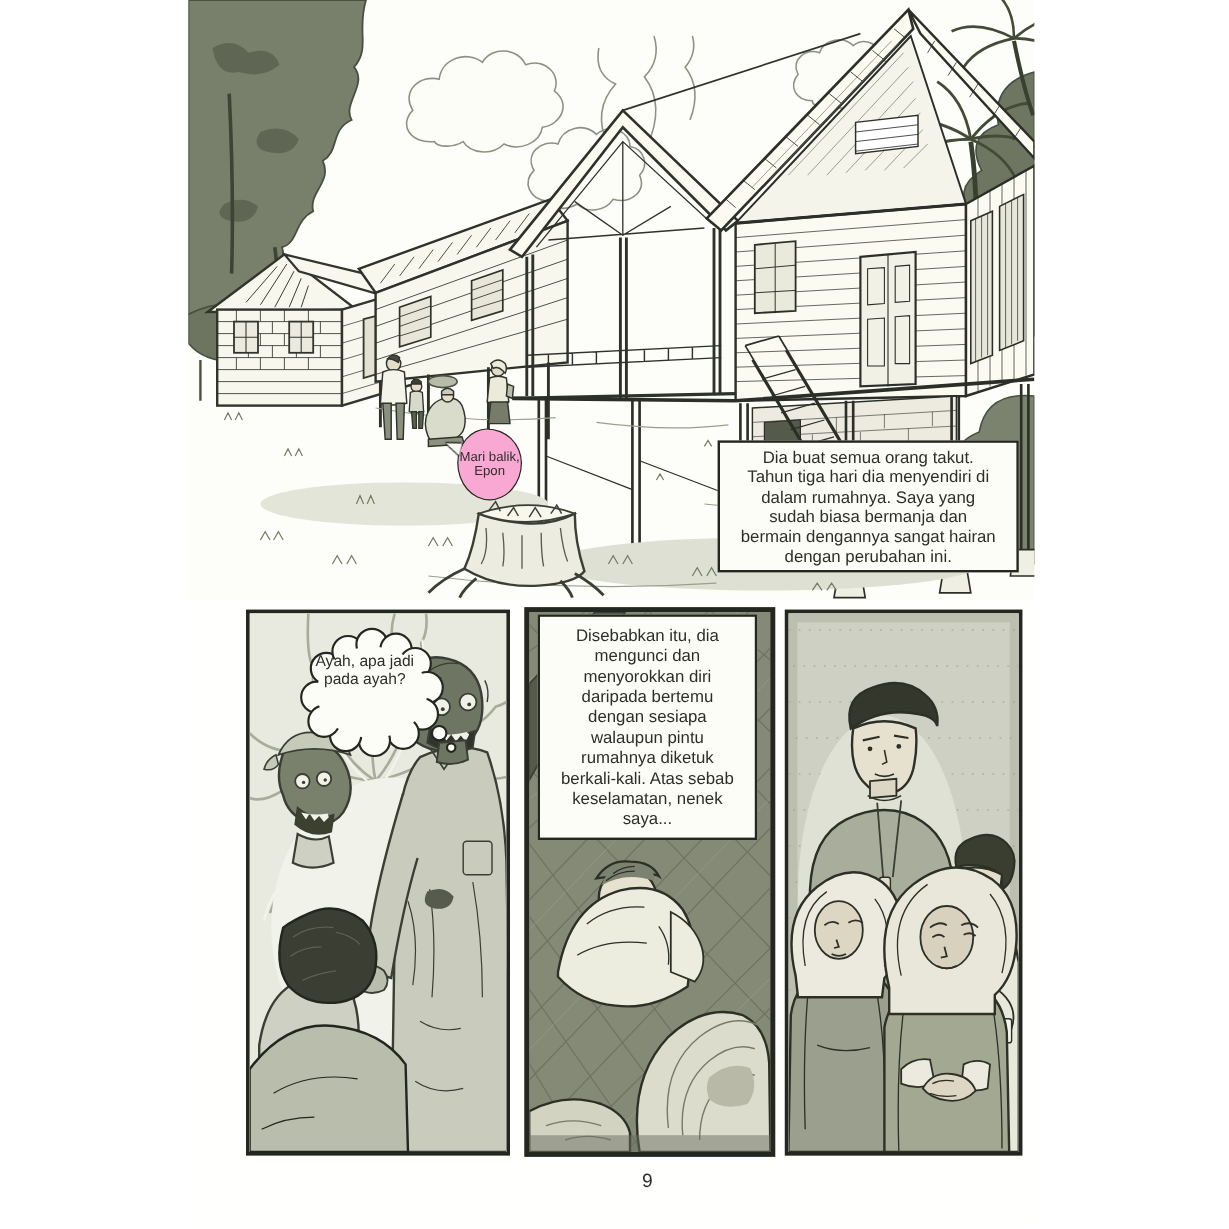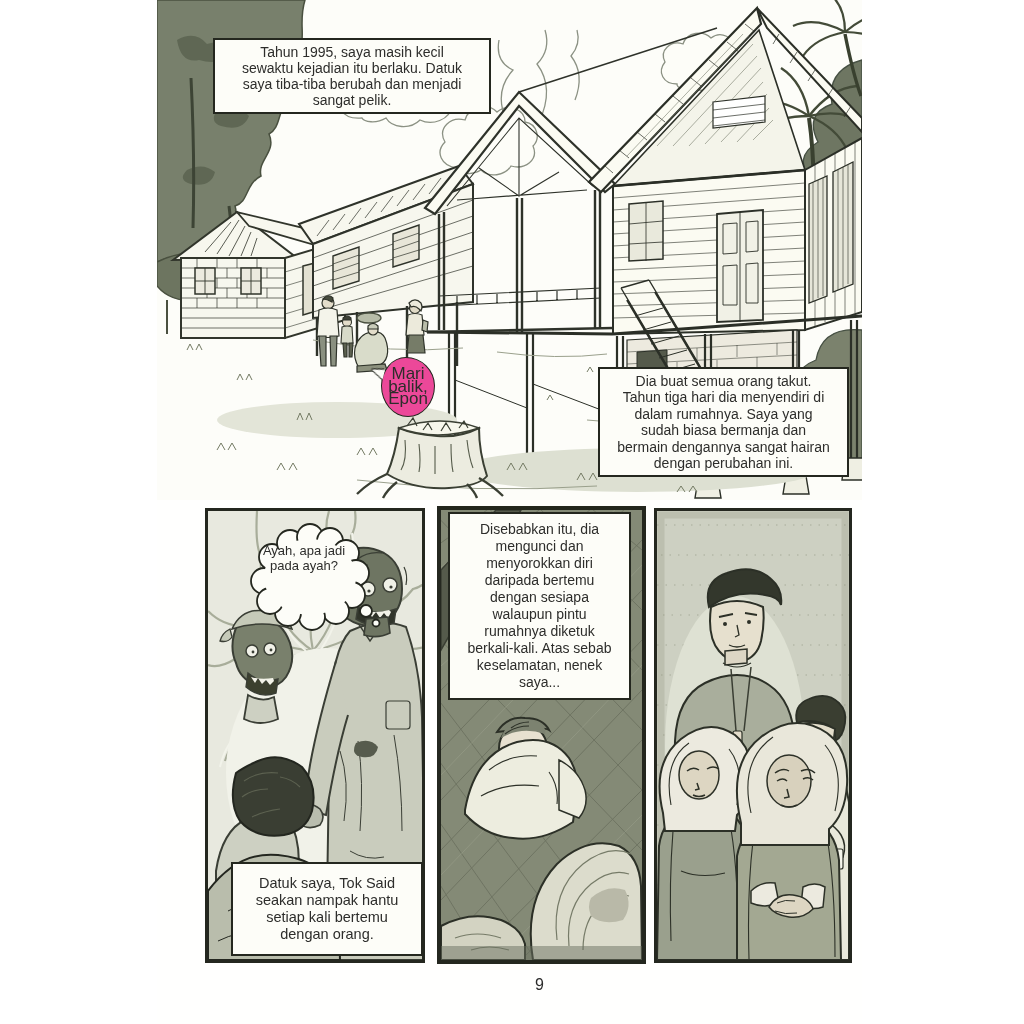--- a/index.html
+++ b/index.html
@@ -4,24 +4,24 @@
 <style>
   html,body{margin:0;padding:0;background:#ffffff;}
   .stage{position:relative;width:1024px;height:1024px;background:#ffffff;overflow:hidden;
          font-family:"Liberation Sans","DejaVu Sans",sans-serif;color:#2b2f27;}
   .sheet{position:absolute;left:157px;top:0;width:705px;height:1024px;background:#fffffe;}
   .art-top{position:absolute;left:0;top:0;width:705px;height:500px;}
   .caption{position:absolute;box-sizing:border-box;background:#fdfdf8;border:2px solid #24271f;
            text-align:center;color:#2d2d2b;display:flex;align-items:center;justify-content:center;}
   .cap-intro{left:56px;top:38px;width:278px;height:76px;padding:4px 26px;font-size:14px;line-height:16px;}
   .cap-fear{left:441px;top:367px;width:251px;height:110px;padding:6px 16px;font-size:14px;line-height:16.5px;}
-  .bubble-mari{position:absolute;left:224px;top:357px;width:52px;height:58px;background:#ec4899;
+  .bubble-mari{position:absolute;left:224px;top:357px;width:52px;height:58px;background:#f9a8d4;
            border:1.6px solid #24271f;border-radius:46% 54% 50% 50%/48% 48% 52% 52%;
            display:flex;align-items:center;justify-content:center;text-align:center;
-           font-size:17px;line-height:12.5px;color:#2d2d2b;}
+           font-size:11px;line-height:12.5px;color:#2d2d2b;}
   .bubble-mari .tail{position:absolute;left:-11px;top:10px;width:0;height:0;
            border-top:3px solid transparent;border-bottom:7px solid transparent;
            border-right:13px solid #fdfdf8;transform:rotate(14deg);
            filter:drop-shadow(-1px -1px 0 #24271f) drop-shadow(0 1px 0 #24271f);}
   .panel{position:absolute;box-sizing:border-box;border:3px solid #24271f;overflow:hidden;background:#e8e9df;}
   .p-ghosts{left:48px;top:508px;width:220px;height:455px;padding-left:28px;}
   .p-hiding{left:280px;top:506px;width:209px;height:458px;border-width:4px;background:#848a76;}
   .p-family{left:497px;top:508px;width:198px;height:455px;background:#cdd0c2;}
   .panel svg{position:absolute;left:0;top:0;width:100%;height:100%;}
   .cloud-text{position:absolute;left:46px;top:32px;width:100px;text-align:center;
@@ -192,21 +192,20 @@
         <g stroke="#2f332a" stroke-width="1.2">
           <circle cx="258" cy="308" r="5.5" fill="#e0dac6"></circle>
           <path fill="#eceadb" d="M252,303 q6,-6 12,0 q2,4 0,8 l-2,-2 q-4,-4 -8,-2 Z"></path>
           <path fill="#eceadb" d="M251,315 q7,-3 14,0 l2,20 q-9,3 -18,0 Z"></path>
           <path fill="#767c68" d="M252,335 l14,0 l2,18 l-18,0 Z"></path>
           <path fill="#b9bda9" d="M266,320 l5,2 l-1,10 l-5,-2 Z"></path>
         </g>
       </g>
     </svg>
 
-    <div class="caption cap-intro">Tahun 1995, saya masih kecil sewaktu kejadian itu berlaku. Datuk saya tiba-tiba berubah dan menjadi sangat pelik.</div>
 
     <div class="bubble-mari">
       <span class="tail"></span>
       <span>Mari balik, Epon</span>
     </div>
 
     <div class="caption cap-fear">Dia buat semua orang takut. Tahun tiga hari dia menyendiri di dalam rumahnya. Saya yang sudah biasa bermanja dan bermain dengannya sangat hairan dengan perubahan ini.</div>
 
     <div class="panel p-ghosts">
       <svg viewBox="0 0 214 449" preserveAspectRatio="none">
@@ -289,21 +288,20 @@
           <circle cx="104" cy="106" r="13"></circle>
             <circle cx="80" cy="102" r="13"></circle>
             <circle cx="62" cy="90" r="13"></circle>
           <circle cx="158" cy="100" r="6"></circle>
             <circle cx="168" cy="112" r="3.5"></circle>
         </g>
         <ellipse cx="102" cy="66" rx="46" ry="38" fill="#fdfdf8"></ellipse>
       </svg>
       <div class="cloud-text">Ayah, apa jadi pada ayah?</div>
 
-      <div class="caption cap-hantu">Datuk saya, Tok Said seakan nampak hantu setiap kali bertemu dengan orang.</div>
     </div>
 
     <div class="panel p-hiding">
       <svg viewBox="0 0 201 450" preserveAspectRatio="none">
         <rect width="201" height="450" fill="#848a76"></rect>
         <g stroke="#5d6252" stroke-width="1" opacity="0.55" fill="none">
           <path d="M-10,40 L60,-10 M-10,90 L110,-10 M-10,140 L160,-10 M-10,190 L201,-18 M0,240 L201,30 M0,290 L201,80 M0,340 L201,130 M0,390 L201,180 M0,440 L201,230 M30,450 L201,280 M80,450 L201,330 M130,450 L201,380 M180,450 L201,428"></path>
           <path d="M201,40 L140,-10 M201,100 L90,-10 M201,160 L40,-10 M201,220 L-10,0 M201,280 L-10,60 M201,340 L-10,120 M195,450 L-10,180 M145,450 L-10,240 M95,450 L-10,300 M45,450 L-10,360 M10,450 L-10,430"></path>
         </g>
         <g stroke="#a2a794" stroke-width="0.8" opacity="0.5" fill="none">

